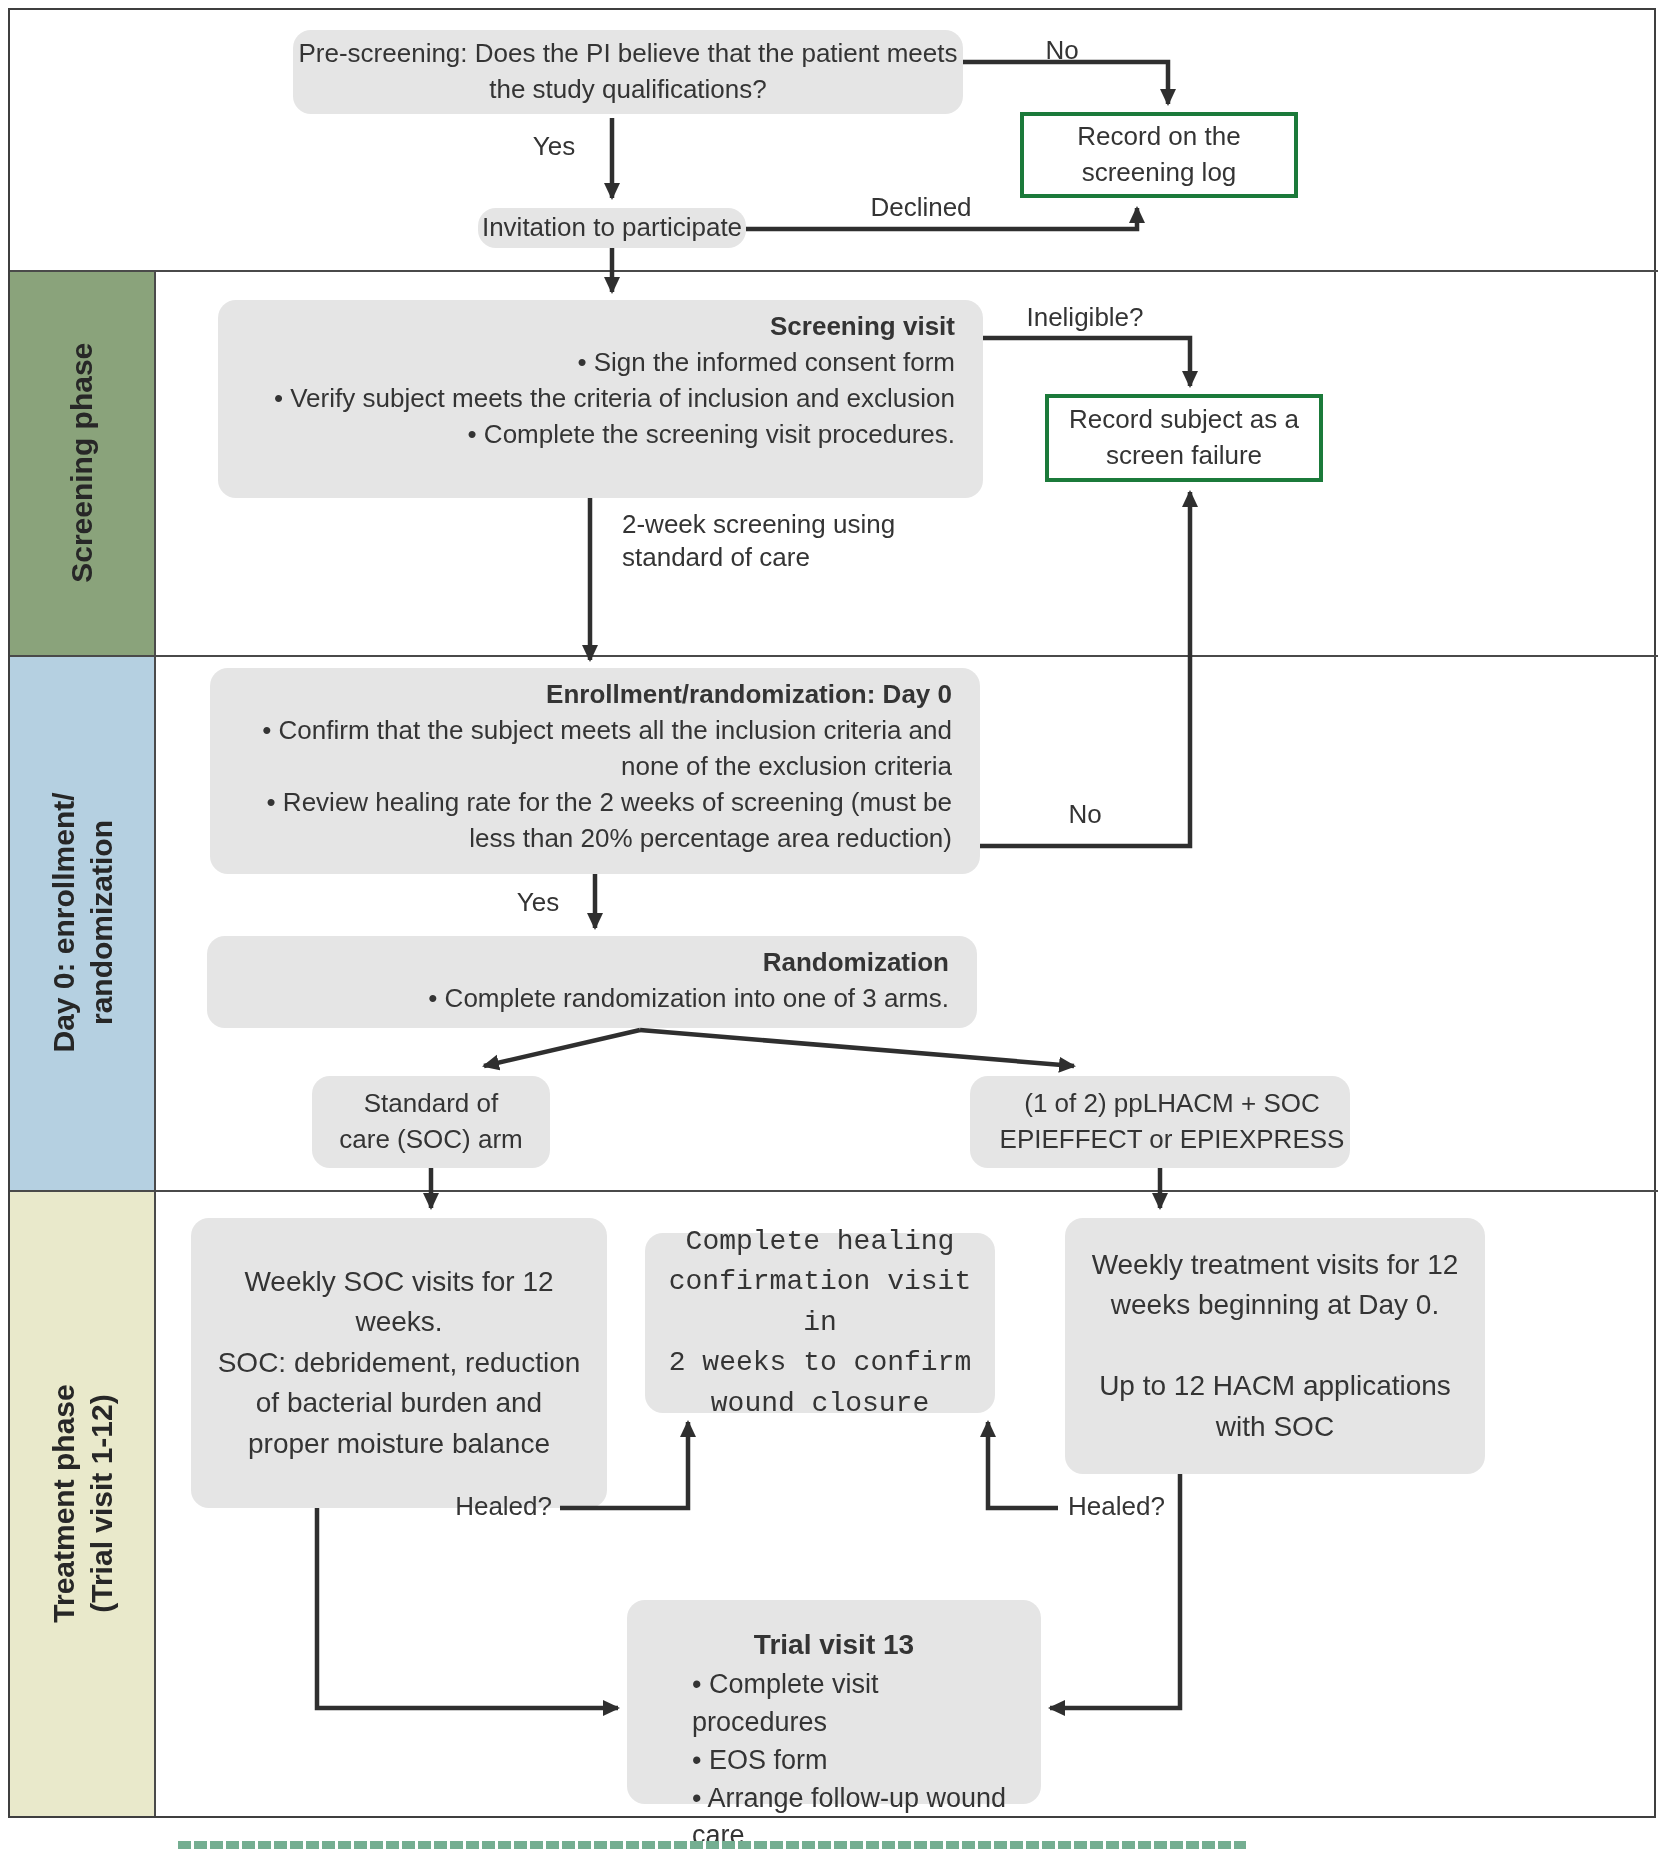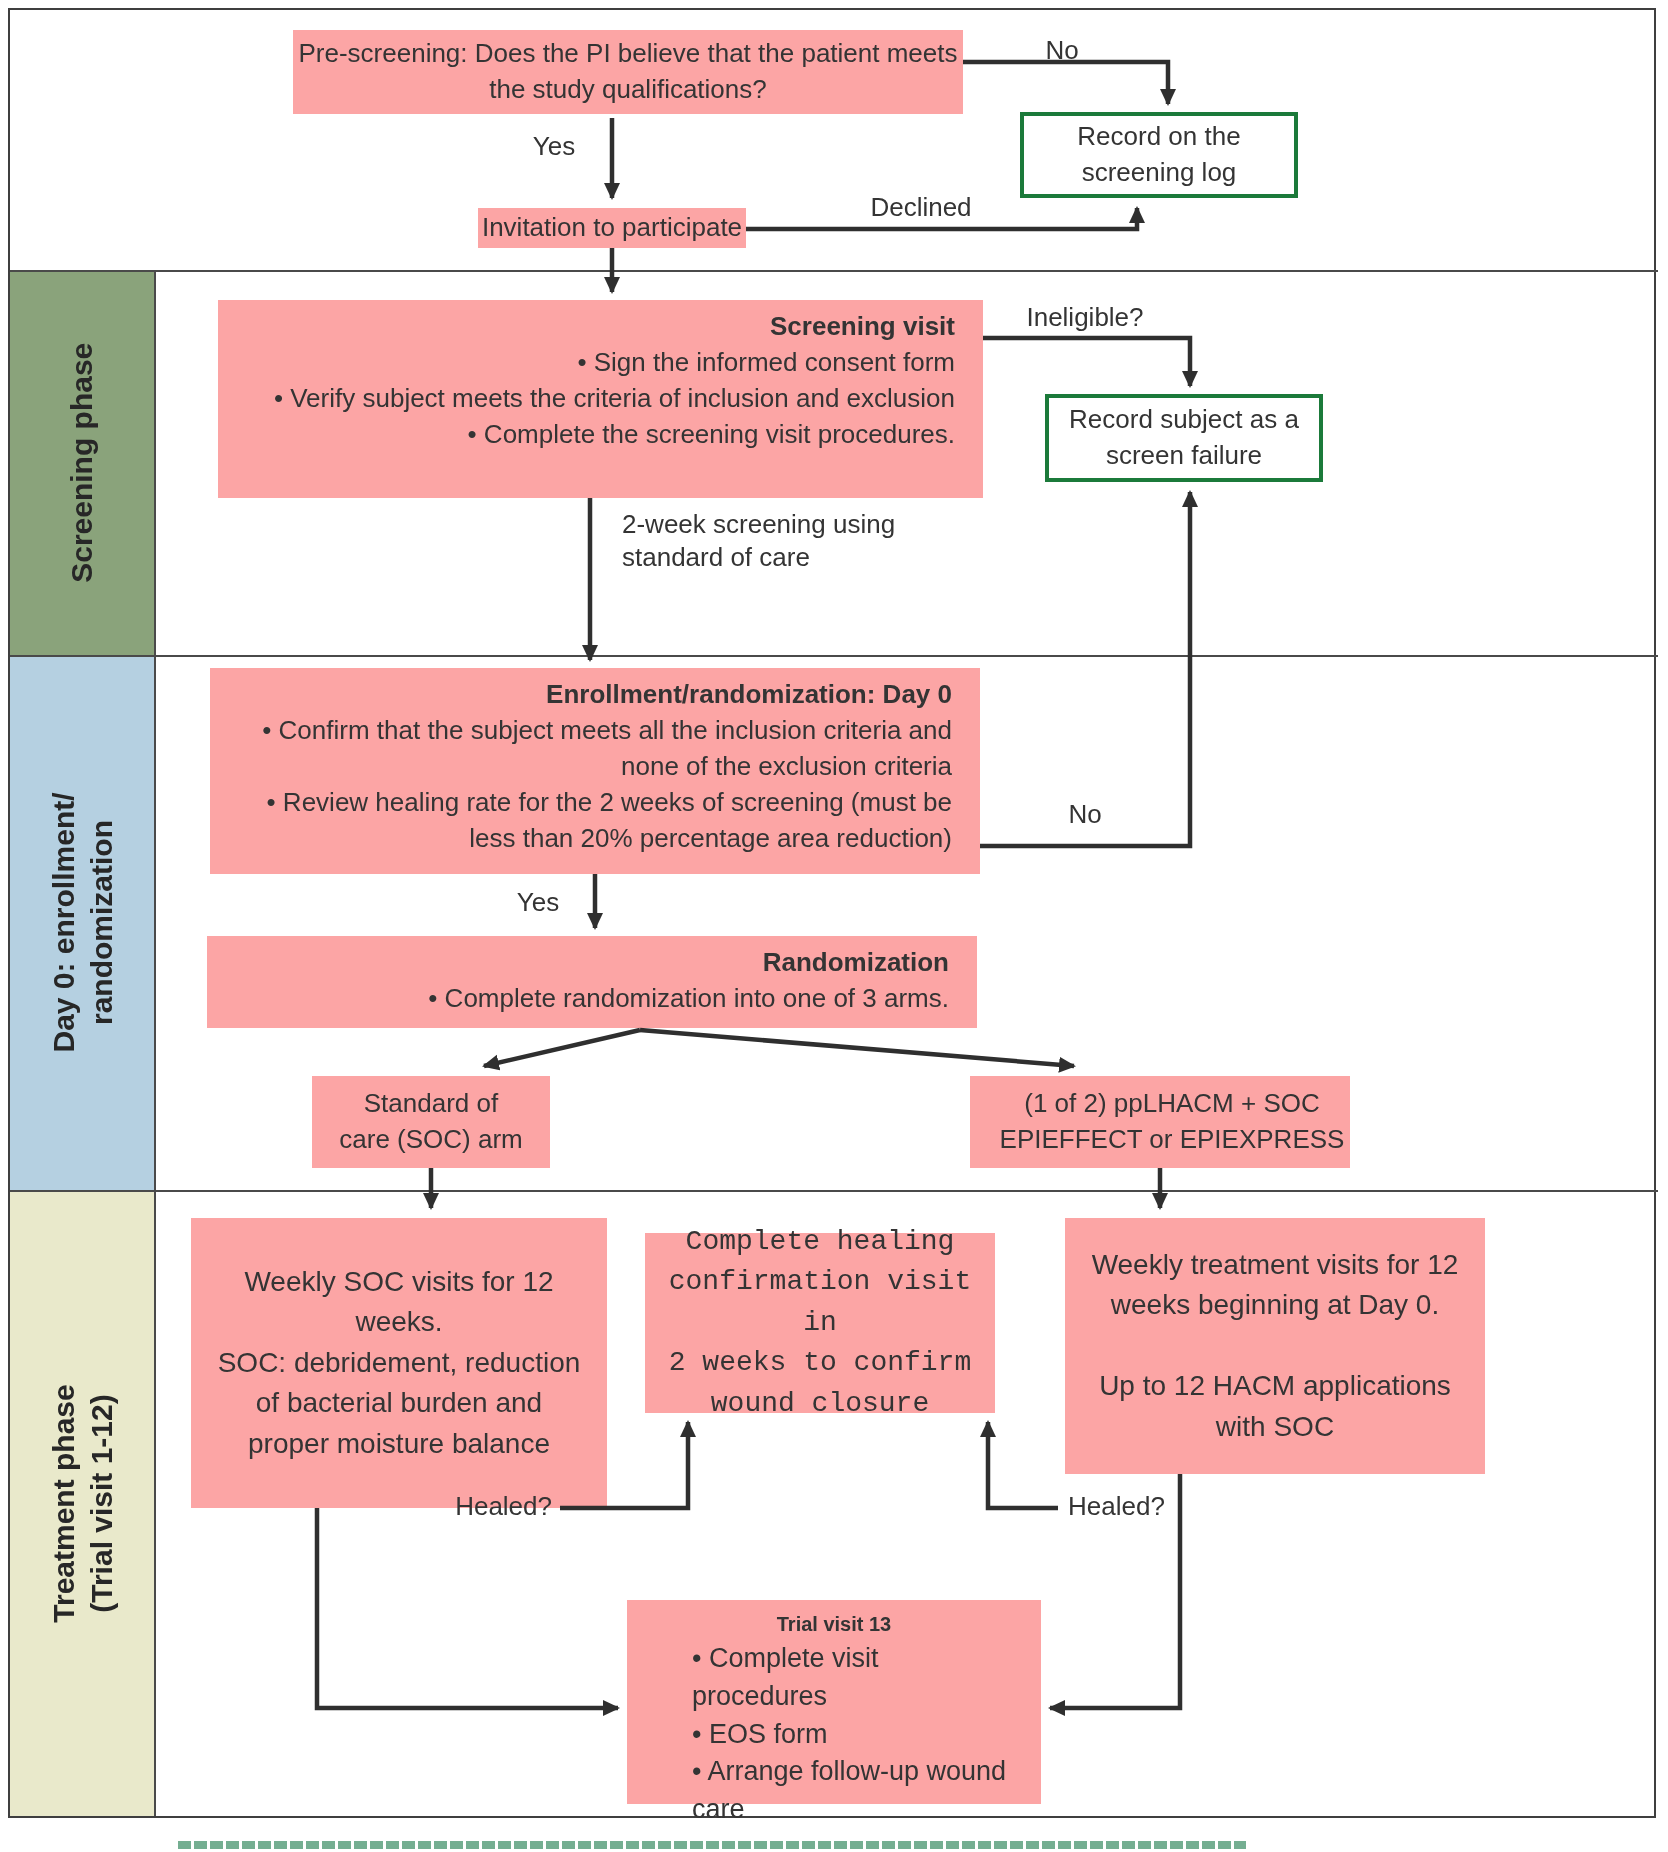--- a/index.html
+++ b/index.html
@@ -17,34 +17,34 @@
     border-right:2px solid #4a4a4a;display:flex;align-items:center;justify-content:center;
   }
   .side-green{background:#8aa37b;}
   .side-blue{background:#b5d0e1;}
   .side-cream{background:#e9e9cb;}
   .sidelabel{
     transform:rotate(-90deg);font-weight:bold;font-size:30px;line-height:1.25;
     white-space:pre;text-align:center;color:#272727;
   }
   .fbox{
-    position:absolute;background:#fca5a5;box-sizing:border-box;
-    font-size:26px;line-height:1.38;color:#343434;
+    position:absolute;background:#e5e5e5;box-sizing:border-box;
+    font-size:26px;line-height:1.38;color:#343434;border-radius:18px;
   }
   .center{display:flex;align-items:center;justify-content:center;text-align:center;}
   .pre{white-space:pre-line;}
   .pad{padding:9px 28px;text-align:right;}
   .outline-box{
     position:absolute;background:#ffffff;border:4px solid #1b7a3a;box-sizing:border-box;
     font-size:26px;line-height:1.38;color:#343434;
   }
   .btitle{font-weight:bold;}
   .lbl{position:absolute;font-size:26px;color:#343434;line-height:1.25;}
   .tbox{font-size:28px;line-height:1.45;}
-  .trial-title{font-weight:bold;text-align:center;font-size:20px;line-height:1.4;padding-top:10px;}
+  .trial-title{font-weight:bold;text-align:center;font-size:28px;line-height:1.4;padding-top:10px;margin-top:15px;}
   .trial-bullets{font-size:27px;line-height:1.4;padding:2px 26px 0 32px;margin-left:33px;}
   svg.arrows{position:absolute;left:0;top:0;pointer-events:none;}
   .dashed-bar{
     position:absolute;left:178px;top:1841px;width:1068px;height:8px;
     background:repeating-linear-gradient(90deg,#74ae91 0 13px,#ffffff 13px 16px);
   }
 </style>
 </head>
 <body>
 

